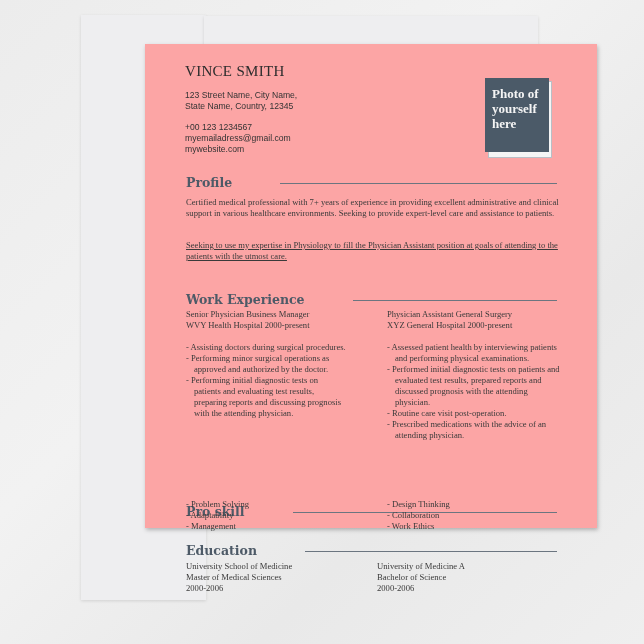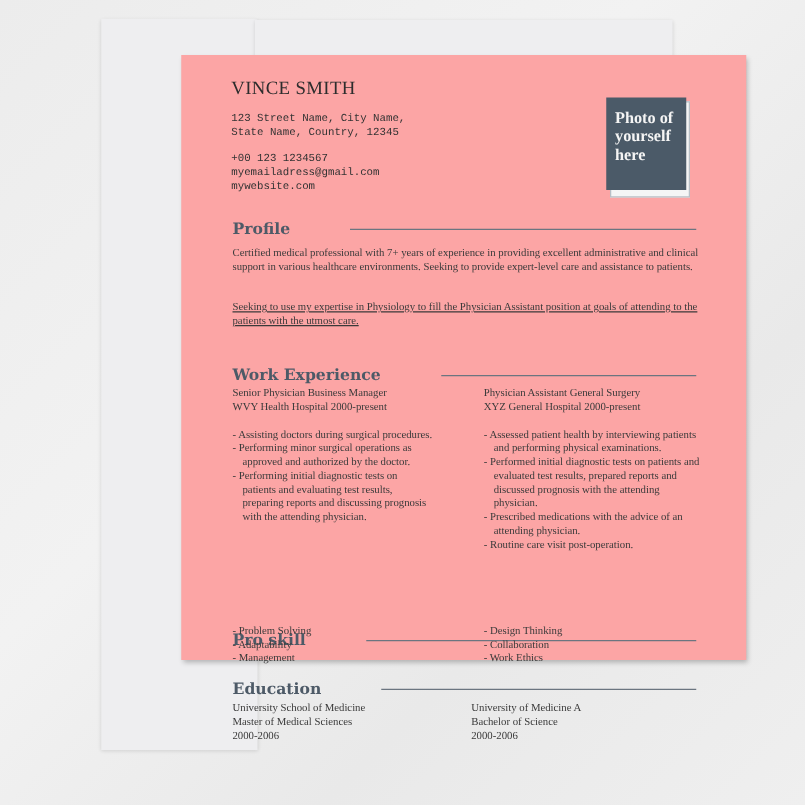--- a/index.html
+++ b/index.html
@@ -19,21 +19,21 @@
     background:#fca5a5;
     box-shadow: 1px 2px 4px rgba(0,0,0,0.25);
     color:#3a3a3a;
     margin-left:35px;
   }
   .name {
     position:absolute; left:40px; top:19px; font-family:"Liberation Serif", serif;
     font-size:15px; letter-spacing:0.3px; color:#2d2d2d;
   }
   .contact {
-    position:absolute; left:40px; font-family:Liberation Mono, monospace;
+    position:absolute; left:40px; font-family:Liberation Sans, sans-serif;
     font-size:8.6px; line-height:11px; color:#333;
   }
   .contact.addr { top:46px; }
   .contact.info { top:78px; }
   .contact div { white-space:nowrap; }
   .photo-wrap { position:absolute; left:340px; top:34px; width:64px; height:76px; }
   .photo-shadow {
     position:absolute; left:3px; top:3px; width:62px; height:75px;
     border:1px solid #b8bfc6; background:#f5f5f5;
   }
@@ -111,22 +111,22 @@
       <li>- Performing initial diagnostic tests on patients and evaluating test results, preparing reports and discussing prognosis with the attending physician.</li>
     </ul>
   </div>
   <div class="col" style="left:242px; top:265px; width:175px;">
     <div>Physician Assistant General Surgery</div>
     <div>XYZ General Hospital 2000-present</div>
     <div class="gap"></div>
     <ul>
       <li>- Assessed patient health by interviewing patients and performing physical examinations.</li>
       <li>- Performed initial diagnostic tests on patients and evaluated test results, prepared reports and discussed prognosis with the attending physician.</li>
+      <li>- Routine care visit post-operation.</li>
       <li>- Prescribed medications with the advice of an attending physician.</li>
-      <li>- Routine care visit post-operation.</li>
     </ul>
   </div>
 
   <div class="section-head" style="top:460px;">
     <span class="title">Pro skill</span>
     <span class="rule"></span>
   </div>
   <div class="col" style="left:41px; top:455px; width:180px;">
     <div>- Problem Solving</div>
     <div>- Adaptability</div>

